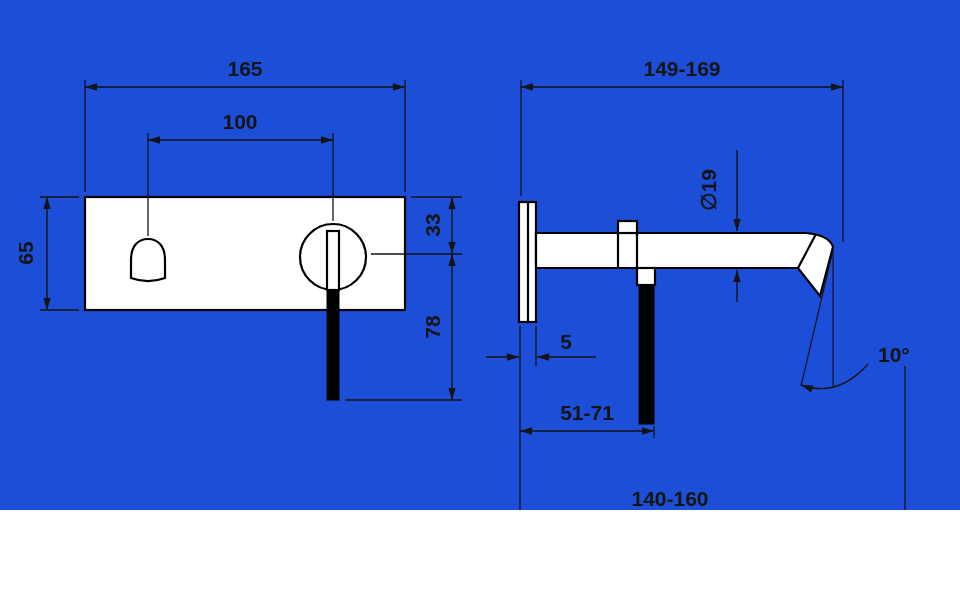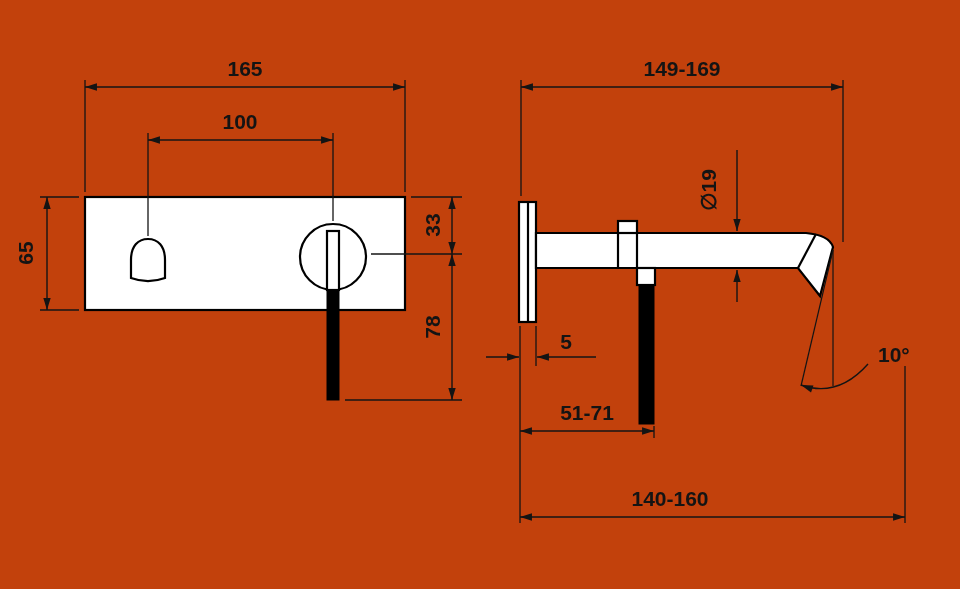--- a/index.html
+++ b/index.html
@@ -1,16 +1,16 @@
 <!DOCTYPE html>
 <html><head>
 <meta charset="utf-8">
 <style>
   html,body{margin:0;padding:0;background:#fff;}
-  .canvas{position:relative;width:960px;height:589px;background:#c2410c;overflow:hidden;}
+  .canvas{position:relative;width:960px;height:510px;background:#1d4ed8;overflow:hidden;}
   svg{position:absolute;left:0;top:0;}
   .obj{fill:#ffffff;stroke:#000000;stroke-width:2.2;}
   .objline{fill:none;stroke:#000000;stroke-width:2.2;}
   .solid{fill:#000000;stroke:#000000;stroke-width:1;}
   .ext{stroke:#141414;stroke-width:1.3;fill:none;}
   .dim{stroke:#141414;stroke-width:1.4;fill:none;}
   .thin{stroke:#141414;stroke-width:1.2;fill:none;}
   .t{font-family:"Liberation Sans", sans-serif;font-size:21px;font-weight:700;fill:#141414;}
 </style>
 </head>

